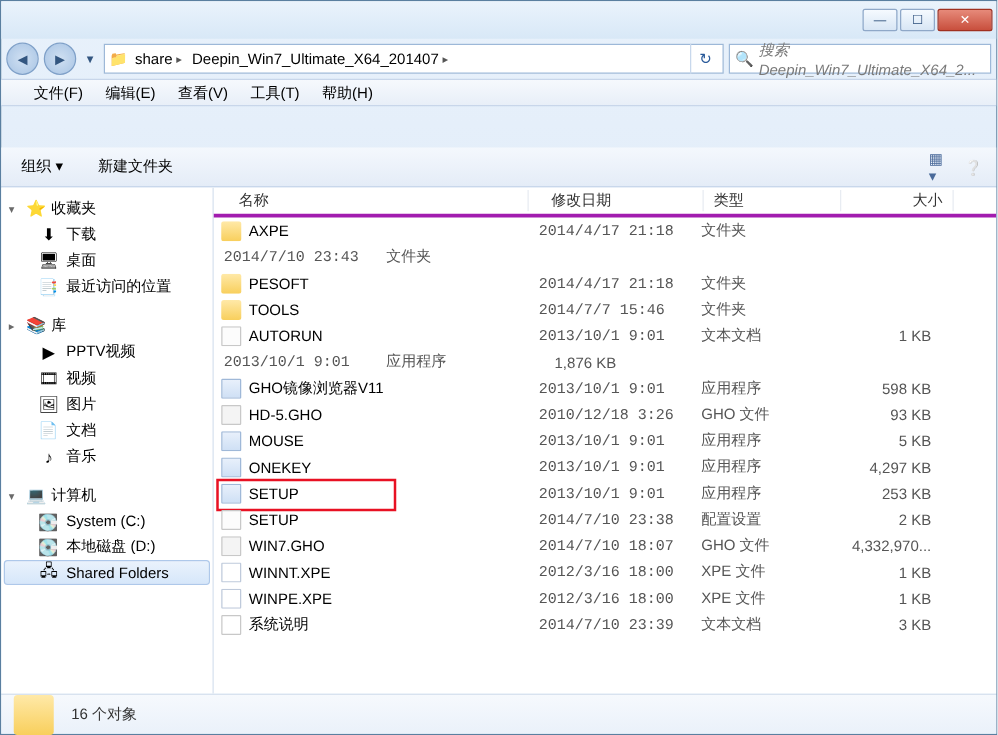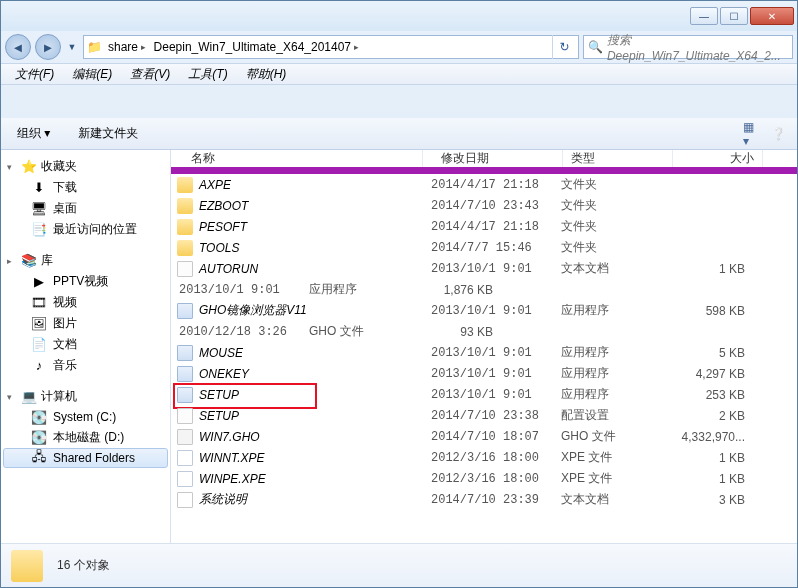--- a/index.html
+++ b/index.html
@@ -15,63 +15,63 @@
 .nav-arrow { width: 26px; height: 26px; border-radius: 50%; background: radial-gradient(#d0e0f2,#a8c4e4); border: 1px solid #7fa0c8; display: flex; align-items: center; justify-content: center; color: #335680; font-size: 13px; }
 .drop-arrow { width: 14px; color: #335680; font-size: 9px; text-align: center; }
 .breadcrumb { flex: 1; height: 24px; background: #fff; border: 1px solid #9db8d8; display: flex; align-items: center; padding: 0 2px; }
 .bc-icon { width: 18px; text-align: center; }
 .bc-seg { padding: 0 4px; display: flex; align-items: center; gap: 3px; }
 .bc-sep { font-size: 9px; color: #555; }
 .refresh-btn { width: 24px; height: 24px; border-left: 1px solid #c8d8ec; display: flex; align-items: center; justify-content: center; color: #2a5a9a; }
 .searchbox { width: 210px; height: 24px; background: #fff; border: 1px solid #9db8d8; display: flex; align-items: center; padding: 0 4px; color: #7a7a7a; font-style: italic; }
 .searchbox .si { margin-right: 4px; color: #5a7faa; font-style: normal; }
 
-.menubar { height: 22px; background: linear-gradient(#f6f9fd,#e8eff8); border-top: 1px solid #c8d6ea; border-bottom: 1px solid #c8d6ea; display: flex; align-items: center; padding: 0 6px; gap: 2px; font-style: italic; }
+.menubar { height: 22px; background: linear-gradient(#f6f9fd,#e8eff8); border-top: 1px solid #c8d6ea; border-bottom: 1px solid #c8d6ea; display: flex; align-items: center; padding: 0 18px; gap: 2px; }
 .menu-item { padding: 2px 8px; }
 
 .toolbar { height: 32px; background: linear-gradient(#f4f8fd,#e4ecf7); border-bottom: 1px solid #c0d0e6; display: flex; align-items: center; padding: 0 8px; gap: 12px; margin-top: 33px; }
 .tb-btn { padding: 3px 8px; display: flex; align-items: center; gap: 4px; }
 .tb-right { margin-left: auto; display: flex; gap: 6px; }
 .tb-icon { width: 20px; height: 20px; display: flex; align-items: center; justify-content: center; color: #4a6a9a; }
 
 .body { flex: 1; display: flex; background: #fff; overflow: hidden; }
 .sidebar { width: 170px; border-right: 1px solid #d8e2ef; overflow-y: auto; padding: 6px 2px; }
 .tree-group { margin-bottom: 10px; }
 .tree-title { display: flex; align-items: center; gap: 4px; padding: 2px 4px; }
 .tree-title .tw { width: 10px; font-size: 9px; color: #6a6a6a; }
 .tree-child { display: flex; align-items: center; gap: 6px; padding: 2px 4px 2px 28px; }
 .tree-child.sel { background: linear-gradient(#eaf2fc,#d6e7fa); border: 1px solid #aec8ea; border-radius: 3px; padding: 1px 3px 1px 27px; }
 .ic { width: 16px; height: 16px; display: inline-flex; align-items: center; justify-content: center; font-size: 13px; }
 
 .main { flex: 1; display: flex; flex-direction: column; position: relative; }
-.col-headers { height: 24px; border-bottom: 7px solid #a21caf; display: flex; align-items: center; color: #333; }
+.col-headers { height: 24px; border-bottom: 3px solid #a21caf; display: flex; align-items: center; color: #333; }
 .col-headers .ch { padding: 0 8px; border-right: 1px solid #e8ecf2; }
 .ch.name { width: 252px; padding-left: 20px; }
 .ch.date { width: 130px; margin-left: 10px; }
 .ch.type { width: 110px; }
 .ch.size { width: 90px; text-align: right; }
 
 .filelist { flex: 1; overflow: auto; }
 .row { height: 21px; display: flex; align-items: center; position: relative; }
 .cell { padding: 0 8px; white-space: nowrap; overflow: hidden; text-overflow: ellipsis; color: #000; }
-.cell.name { width: 252px; padding-left: 6px; display: flex; align-items: center; gap: 6px; font-style: italic; }
+.cell.name { width: 252px; padding-left: 6px; display: flex; align-items: center; gap: 6px; }
 .cell.date { width: 130px; color: #555; font-family: Liberation Mono, monospace; }
 .cell.type { width: 110px; color: #555; }
 .cell.size { width: 90px; text-align: right; color: #555; }
 .row.highlight::after { content: ""; position: absolute; left: 2px; top: -1px; width: 140px; height: 22px; border: 2px solid #e81123; pointer-events: none; }
 
 .fic { width: 16px; height: 16px; display: inline-flex; align-items: center; justify-content: center; font-size: 12px; }
 .fic.folder { background: linear-gradient(#ffe9a8,#f8cf5c); border-radius: 2px; }
 .fic.file { border: 1px solid #bfcadb; background: #fff; border-radius: 1px; font-size: 8px; color: #888; }
 .fic.exe { border: 1px solid #9fb8d8; background: linear-gradient(#e8f0fb,#cfe0f5); border-radius: 1px; }
 .fic.gho { border: 1px solid #c8c8c8; background: #f4f4f4; border-radius: 1px; }
 .fic.ini { border: 1px solid #c8c8c8; background: #fcfcfc; border-radius: 1px; }
 .fic.txt { border: 1px solid #c8c8c8; background: #fff; border-radius: 1px; }
 
-.statusbar { height: 44px; border-top: 1px solid #d8e2ef; background: linear-gradient(#f6f9fd,#eaf1fa); display: flex; align-items: center; padding: 0 10px; gap: 14px; }
+.statusbar { height: 32px; border-top: 1px solid #d8e2ef; background: linear-gradient(#f6f9fd,#eaf1fa); display: flex; align-items: center; padding: 0 10px; gap: 14px; }
 .status-icon { width: 32px; height: 32px; background: linear-gradient(#ffe9a8,#f8cf5c); border-radius: 3px; }
 .status-text { color: #333; }
 
 .watermark { position: absolute; right: 10px; top: -42px; pointer-events: none; text-align: right; }
 .watermark .w2 { font-size: 11px; color: #0a6ad0; font-style: italic; }
 </style>
 </head>
 <body>
 
 <div class="window">
@@ -209,24 +209,20 @@
           <div class="row">
             <div class="cell name">
               <span class="fic folder"></span>
               <span>AXPE</span>
             </div>
             <div class="cell date">2014/4/17 21:18</div>
             <div class="cell type">文件夹</div>
             <div class="cell size"></div>
           </div>
           <div class="row">
-            <div class="cell name">
-              <span class="fic folder"></span>
-              <span>EZBOOT</span>
-            </div>
             <div class="cell date">2014/7/10 23:43</div>
             <div class="cell type">文件夹</div>
             <div class="cell size"></div>
           </div>
           <div class="row">
             <div class="cell name">
               <span class="fic folder"></span>
               <span>PESOFT</span>
             </div>
             <div class="cell date">2014/4/17 21:18</div>
@@ -259,20 +255,24 @@
           <div class="row">
             <div class="cell name">
               <span class="fic exe"></span>
               <span>GHO镜像浏览器V11</span>
             </div>
             <div class="cell date">2013/10/1 9:01</div>
             <div class="cell type">应用程序</div>
             <div class="cell size">598 KB</div>
           </div>
           <div class="row">
+            <div class="cell name">
+              <span class="fic gho"></span>
+              <span>HD-5.GHO</span>
+            </div>
             <div class="cell date">2010/12/18 3:26</div>
             <div class="cell type">GHO 文件</div>
             <div class="cell size">93 KB</div>
           </div>
           <div class="row">
             <div class="cell name">
               <span class="fic exe"></span>
               <span>MOUSE</span>
             </div>
             <div class="cell date">2013/10/1 9:01</div>

